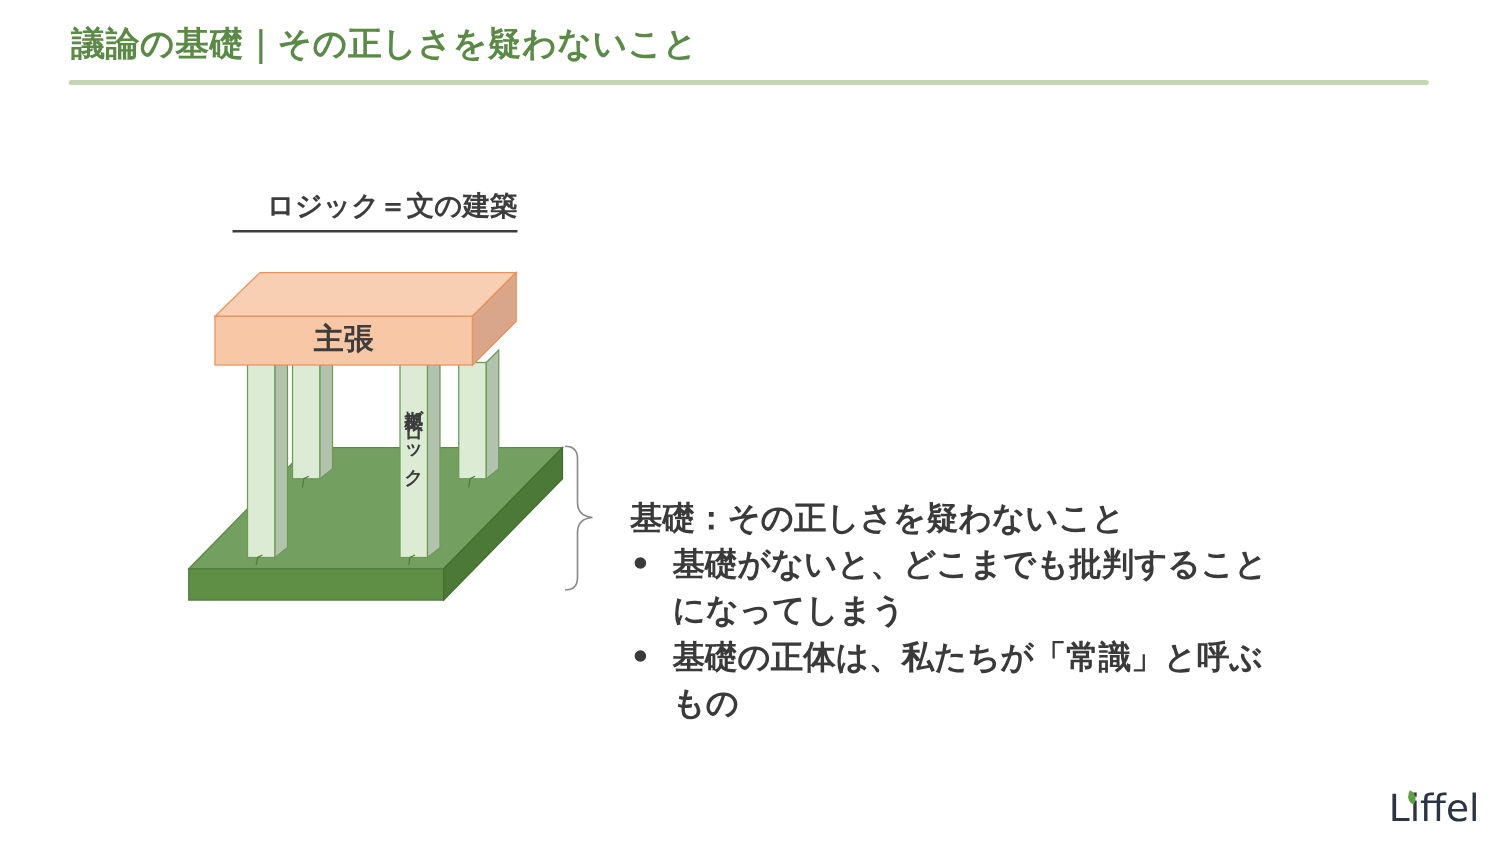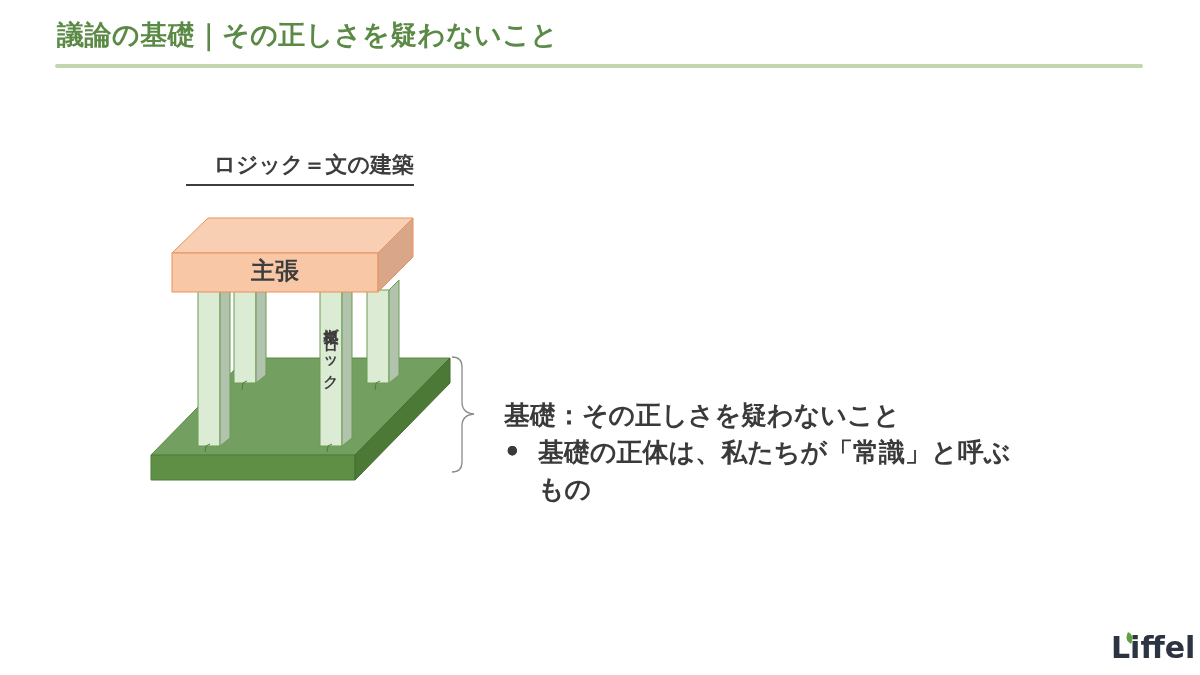--- a/index.html
+++ b/index.html
@@ -26,21 +26,21 @@
   .explain {
     position: absolute; left: 484px; top: 397px; color: #3a3a3a;
     font-size: 26px; font-weight: bold; line-height: 37px; margin-left: 20px;
   }
   .explain .head { white-space: nowrap; }
   .explain ul { list-style: none; margin: 0; padding: 0; }
   .explain li { position: relative; padding-left: 34px; width: 480px; }
   .explain li .bullet { position: absolute; left: 0; top: 0; }
   .logo {
     position: absolute; left: 1111px; top: 630px; font-size: 30px; color: #2b3440;
-    font-family: "DejaVu Sans", sans-serif; letter-spacing: 0px; font-weight: bold;
+    font-family: "DejaVu Sans", sans-serif; letter-spacing: 0px;
   }
   .logo .leaf {
     position: absolute; left: 15px; top: 3px; width: 7px; height: 10px;
     background: #5fa040; border-radius: 0 8px 0 8px; transform: rotate(20deg);
   }
 </style>
 </head>
 <body>
 
 <div class="slide-title">議論の基礎｜その正しさを疑わないこと</div>
@@ -91,20 +91,21 @@
 </svg>
 
 <div style="position:absolute; left:172px; top:255px; width:206px; text-align:center; font-size:24px; font-weight:bold; color:#3d3d3d;">主張</div>
 <div style="position:absolute; left:320px; top:318px; width:22px; font-size:15px; font-weight:bold; color:#3d3d3d; writing-mode:vertical-rl; text-orientation:upright; line-height:22px; letter-spacing:-1px;">根拠ブロック</div>
 
 <div class="explain">
   <div class="head">基礎：その正しさを疑わないこと</div>
   <ul>
     <li>
       <span class="bullet">•</span>
+      <span>基礎がないと、どこまでも批判することになってしまう</span>
     </li>
     <li>
       <span class="bullet">•</span>
       <span>基礎の正体は、私たちが「常識」と呼ぶもの</span>
     </li>
   </ul>
 </div>
 
 <div class="logo">
   <span>Liffel</span>

